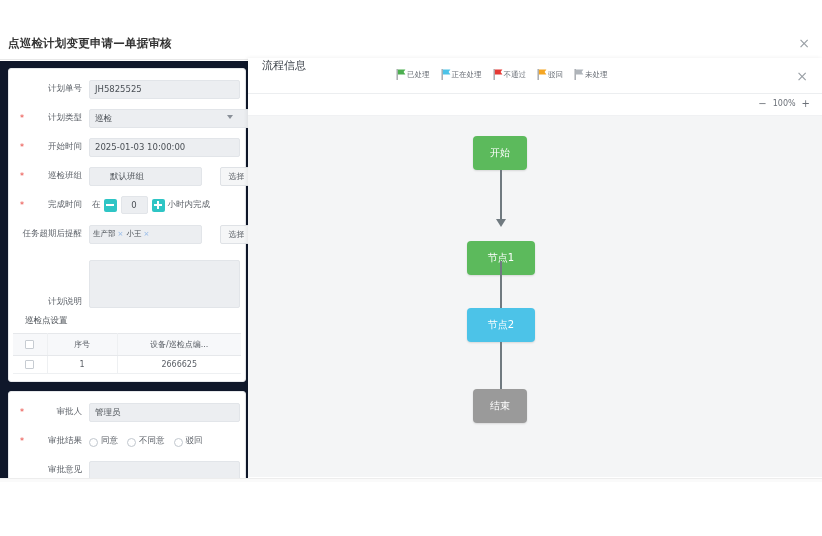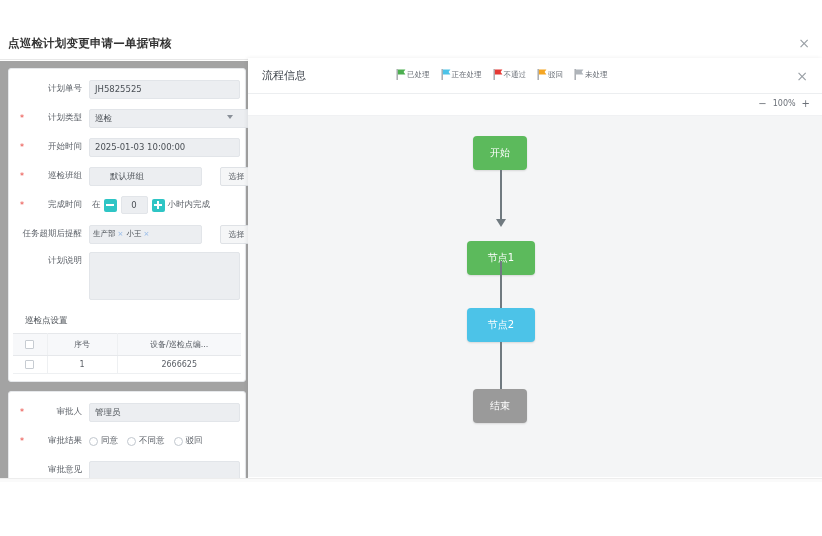--- a/index.html
+++ b/index.html
@@ -48,21 +48,21 @@
     text-align: center;
     cursor: pointer;
     user-select: none;
   }
 
   
   .form-body {
     position: absolute;
     left: 0; top: 33px;
     width: 252px; height: 417px;
-    background: #a3a3a3;
+    background: #0f172a;
     padding: 7px 6px 6px 8px;
     overflow: hidden;
   }
   .card {
     background: #ffffff;
     border: 1px solid #e6e8eb;
     border-radius: 3px;
     margin-bottom: 9px;
     padding: 9px 4px 7px 4px;
     position: relative;
@@ -185,21 +185,21 @@
     gap: 2px;
     white-space: nowrap;
   }
   .tag .x { color: #8fb7e8; font-size: 7px; cursor: pointer; }
   .textarea {
     width: 151px; height: 48px;
     background: #eceef1;
     border: 1px solid #e2e5e9;
     border-radius: 2px;
   }
-  .frow.tall { height: 56px; align-items: flex-start; }
+  .frow.tall { height: 56px; align-items: flex-end; }
   .frow.tall .flabel { padding-top: 3px; }
 
   
   .sec-title {
     font-size: 8.5px;
     color: #4b5056;
     margin: 1px 0 6px 12px;
     font-weight: normal;
   }
   .tbl { width: 100%; border-collapse: collapse; table-layout: fixed; }
@@ -231,21 +231,21 @@
     width: 9px; height: 9px;
     border: 1px solid #c7ccd2;
     border-radius: 1px;
     background: #ffffff;
     vertical-align: middle;
     cursor: pointer;
   }
 
   
   .radio-group { display: flex; align-items: center; gap: 9px; }
-  .radio { display: flex; align-items: center; gap: 3px; cursor: pointer; }
+  .radio { display: flex; align-items: flex-end; gap: 3px; cursor: pointer; }
   .radio .dot {
     width: 9px; height: 9px;
     border: 1px solid #c1c7ce;
     border-radius: 50%;
     background: #ffffff;
   }
   .radio .rl { font-size: 8.5px; color: #5a5f66; white-space: nowrap; }
 
   
   .flow-panel {
@@ -253,21 +253,20 @@
     left: 248px; top: 58px;
     width: 574px; height: 420px;
     background: #ffffff;
     box-shadow: -1px 0 4px rgba(0,0,0,.07);
   }
   .flow-header {
     position: relative;
     height: 36px;
     border-bottom: 1px solid #eceef0;
     display: flex;
-    align-items: center;
   }
   .flow-title {
     margin-left: 14px;
     font-size: 11px;
     color: #3b4149;
     white-space: nowrap;
   }
   .legend {
     position: absolute;
     left: 148px; top: 11px;

